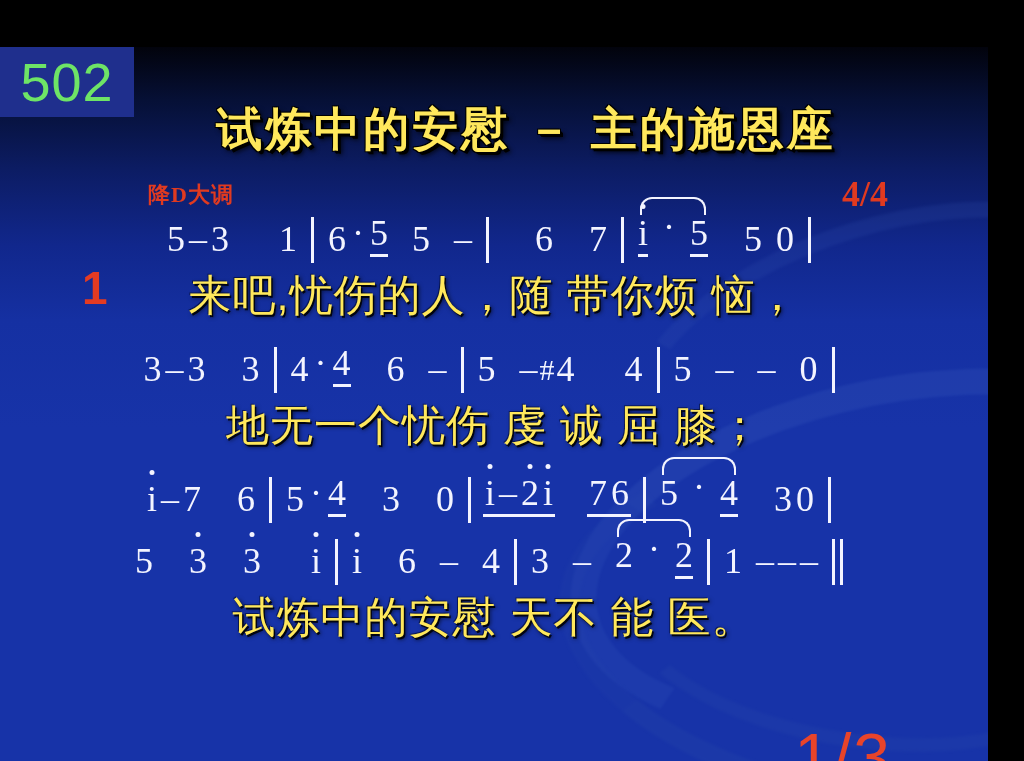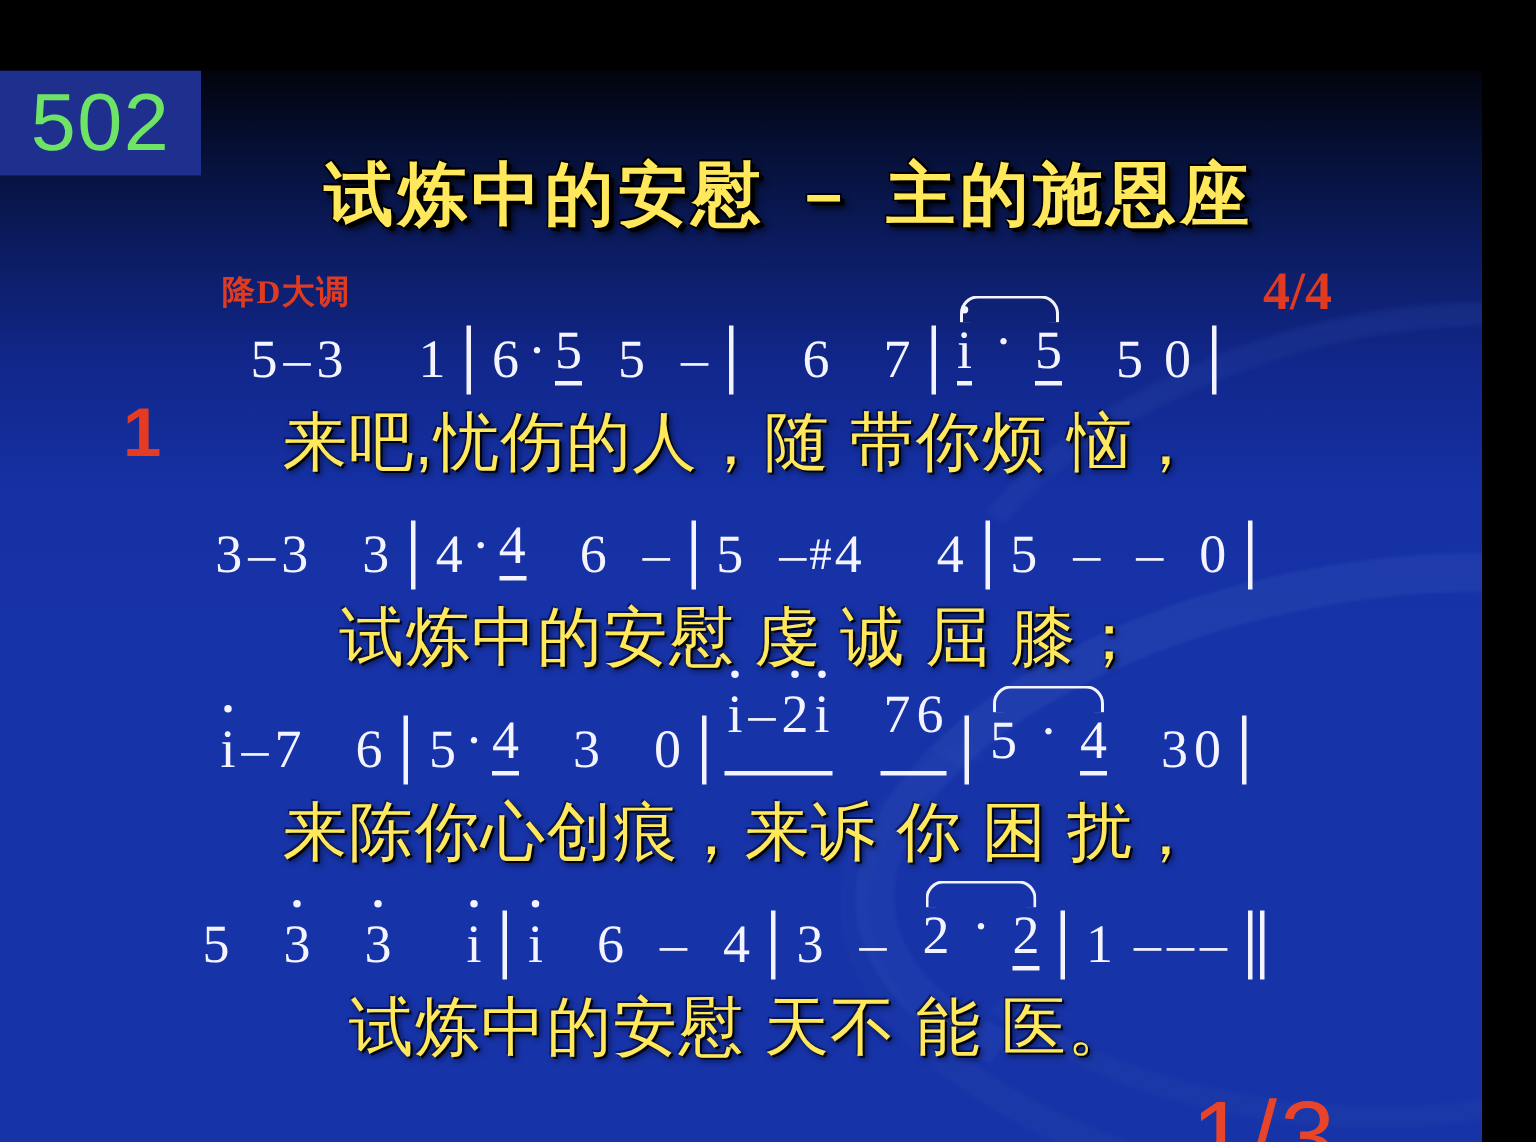--- a/index.html
+++ b/index.html
@@ -217,21 +217,21 @@
   }
   
   .note.u8 .ch {
     border-bottom: 3px solid #f3f4ff;
     padding-bottom: 3px;
   }
   
   .beam {
     display: inline-block;
     border-bottom: 3px solid #f3f4ff;
-    padding-bottom: 20px;
+    padding-bottom: 3px;
   }
   
   .slur {
     position: relative;
     display: inline-block;
   }
   .slur::before {
     content: "";
     position: absolute;
     left: 4px;
@@ -354,21 +354,21 @@
           <span class="note"><span class="ch">5</span></span>
           <span class="sp sp-2"></span>
           <span class="dash">–</span>
           <span class="sp sp-2"></span>
           <span class="dash">–</span>
           <span class="sp sp-2"></span>
           <span class="note"><span class="ch">0</span></span>
           <span class="bar"></span>
         </span>
       </div>
-      <div class="lyrics">试炼中的安慰   虔 诚 屈  膝；</div>
+      <div class="lyrics">地无一个忧伤   虔 诚 屈  膝；</div>
     </div>
 
     <div class="stanza">
       <div class="notation">
         <span class="nrow">
           <span class="note hi"><span class="ch">i</span></span>
           <span class="dash">–</span>
           <span class="note"><span class="ch">7</span></span>
           <span class="sp sp-3"></span>
           <span class="note"><span class="ch">6</span></span>
@@ -393,21 +393,20 @@
             <span class="note"><span class="ch">5</span></span>
             <span class="dot-sep">·</span>
             <span class="note u8"><span class="ch">4</span></span>
           </span>
           <span class="sp sp-3"></span>
           <span class="note"><span class="ch">3</span></span>
           <span class="note"><span class="ch">0</span></span>
           <span class="bar"></span>
         </span>
       </div>
-      <div class="lyrics">来陈你心创痕，来诉 你 困   扰，</div>
     </div>
 
     <div class="stanza">
       <div class="notation">
         <span class="nrow">
           <span class="note"><span class="ch">5</span></span>
           <span class="sp sp-3"></span>
           <span class="note hi"><span class="ch">3</span></span>
           <span class="sp sp-3"></span>
           <span class="note hi"><span class="ch">3</span></span>

